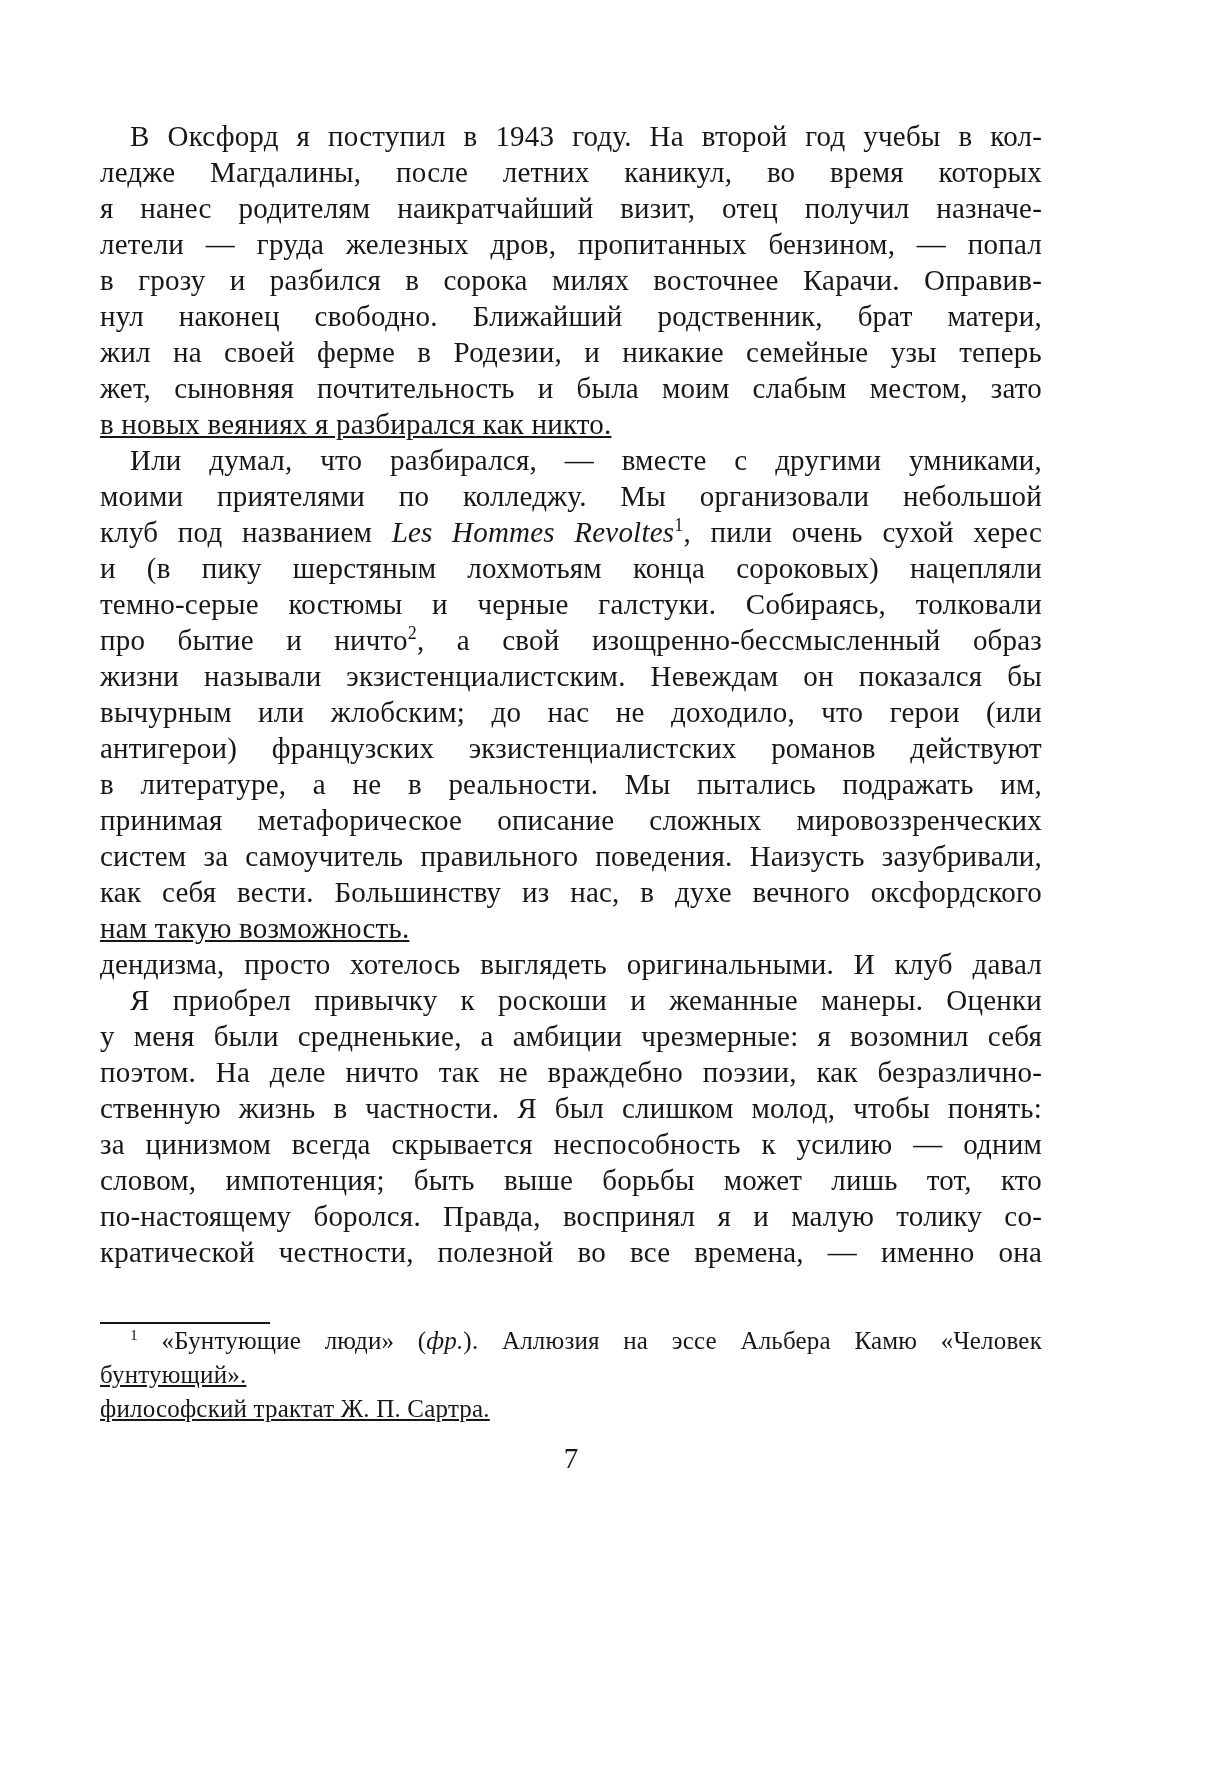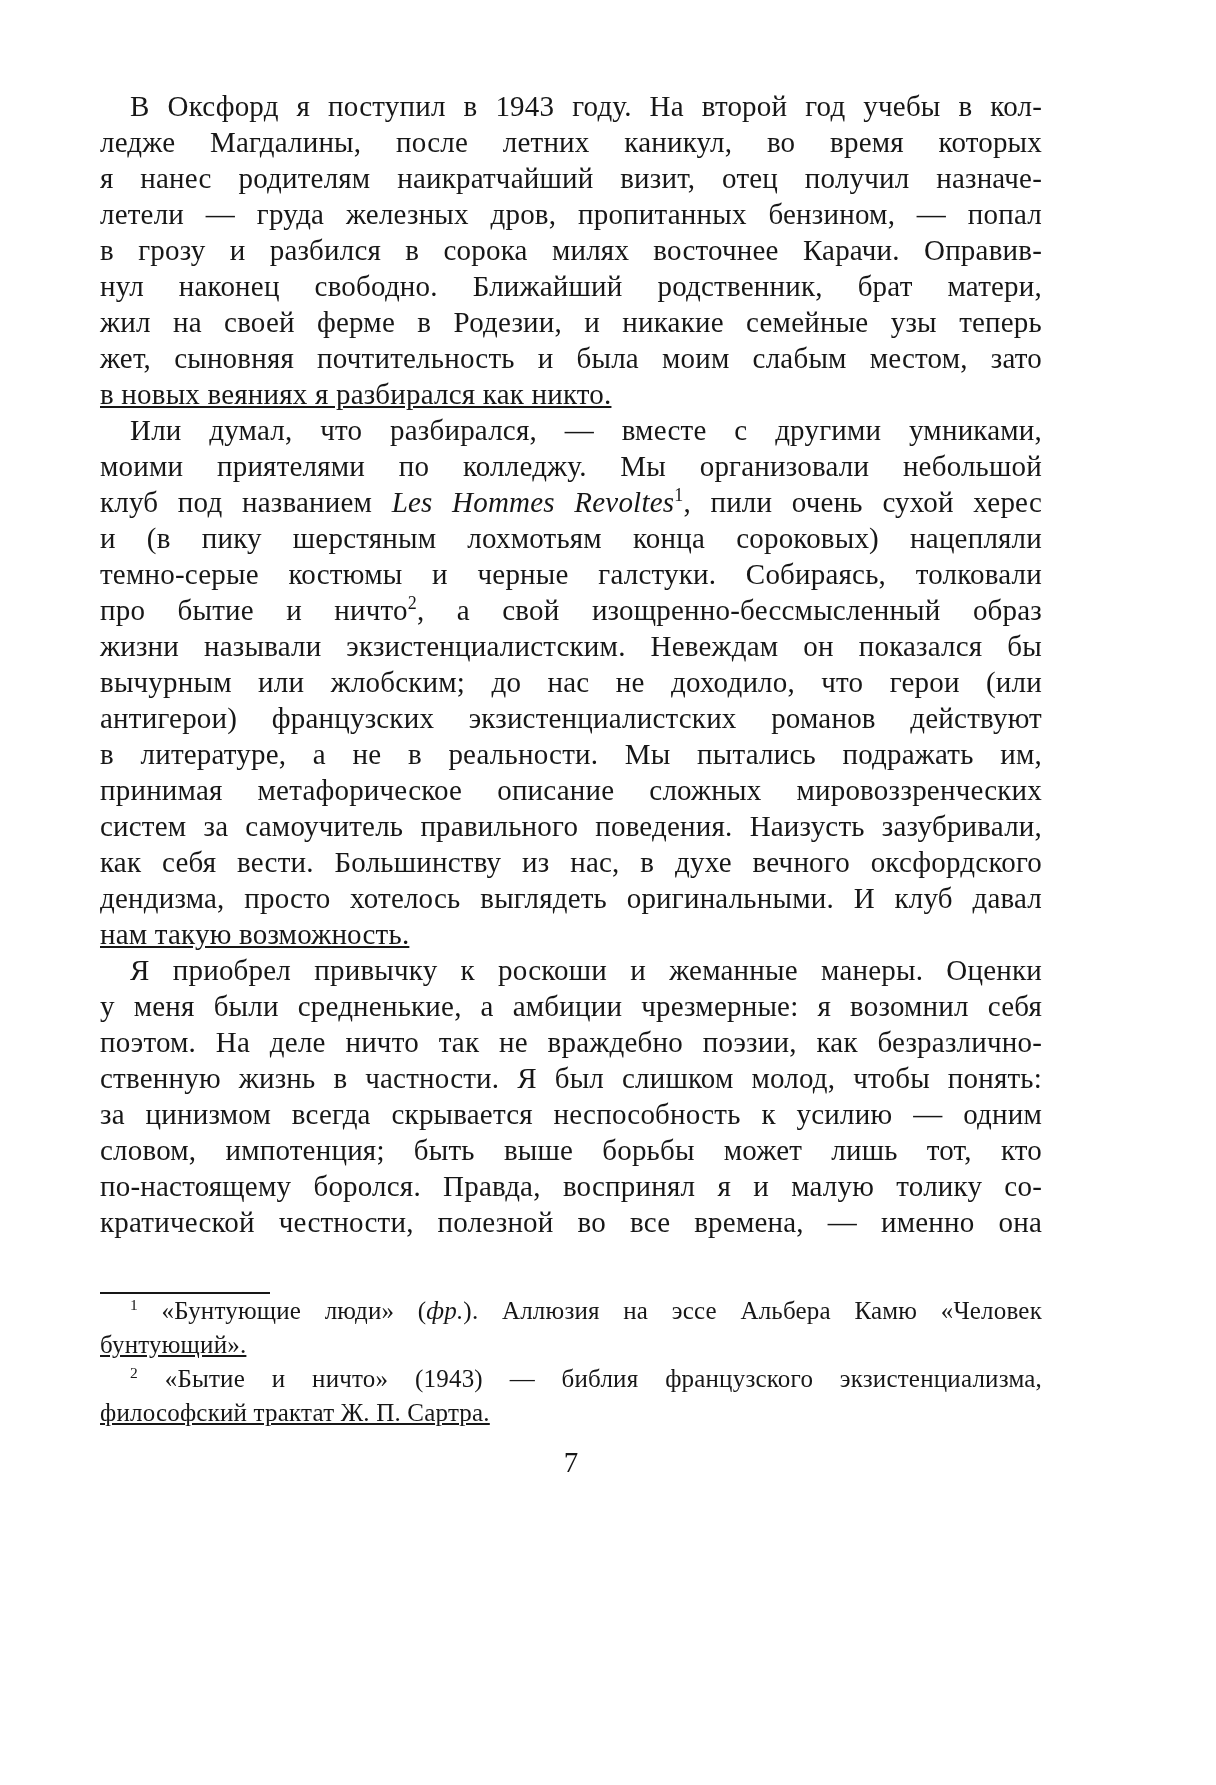--- a/index.html
+++ b/index.html
@@ -12,21 +12,21 @@
     height: 1785px;
     position: relative;
     font-family: "Liberation Serif", "DejaVu Serif", serif;
     color: #171717;
     -webkit-font-smoothing: antialiased;
   }
   .page {
     box-sizing: border-box;
     width: 1052px;
     height: 1785px;
-    padding: 88px 174px 0 100px;
+    padding: 118px 174px 0 100px;
     background: #ffffff;
     overflow: hidden;
   }
   .text-column {
     width: 942px;
   }
   .body-text {
     font-size: 29px;
     line-height: 36px;
     letter-spacing: 0.2px;
@@ -92,40 +92,39 @@
           <div class="line">и (в пику шерстяным лохмотьям конца сороковых) нацепляли</div>
           <div class="line">темно-серые костюмы и черные галстуки. Собираясь, толковали</div>
           <div class="line"><span>про бытие и ничто</span><span class="sup">2</span><span>, а свой изощренно-бессмысленный образ</span></div>
           <div class="line">жизни называли экзистенциалистским. Невеждам он показался бы</div>
           <div class="line">вычурным или жлобским; до нас не доходило, что герои (или</div>
           <div class="line">антигерои) французских экзистенциалистских романов действуют</div>
           <div class="line">в литературе, а не в реальности. Мы пытались подражать им,</div>
           <div class="line">принимая метафорическое описание сложных мировоззренческих</div>
           <div class="line">систем за самоучитель правильного поведения. Наизусть зазубривали,</div>
           <div class="line">как себя вести. Большинству из нас, в духе вечного оксфордского</div>
+          <div class="line lastline">нам такую возможность.</div>
           <div class="line">дендизма, просто хотелось выглядеть оригинальными. И клуб давал</div>
-          <div class="line lastline">нам такую возможность.</div>
         </div>
         <div>
           <div class="line firstline">Я приобрел привычку к роскоши и жеманные манеры. Оценки</div>
           <div class="line">у меня были средненькие, а амбиции чрезмерные: я возомнил себя</div>
           <div class="line">поэтом. На деле ничто так не враждебно поэзии, как безразлично-</div>
           <div class="line">ственную жизнь в частности. Я был слишком молод, чтобы понять:</div>
           <div class="line">за цинизмом всегда скрывается неспособность к усилию — одним</div>
           <div class="line">словом, импотенция; быть выше борьбы может лишь тот, кто</div>
           <div class="line">по-настоящему боролся. Правда, воспринял я и малую толику со-</div>
           <div class="line">кратической честности, полезной во все времена, — именно она</div>
         </div>
       </div>
     <div class="footnote-sep"></div>
     <div class="footnotes" id="footnotes">
         <div>
           <div class="line firstline"><span class="sup">1</span><span> «Бунтующие люди» (</span><span class="it">фр.</span><span>). Аллюзия на эссе Альбера Камю «Человек</span></div>
           <div class="line lastline">бунтующий».</div>
         </div>
         <div>
-          <div class="line firstline"><span class="sup">2</span><span> «Бытие и ничто» (1943) — библия французского экзистенциализма,</span></div>
           <div class="line lastline">философский трактат Ж. П. Сартра.</div>
         </div>
       </div>
     <div class="page-number">7</div>
   </div>
 </div>
 
 </body></html>

